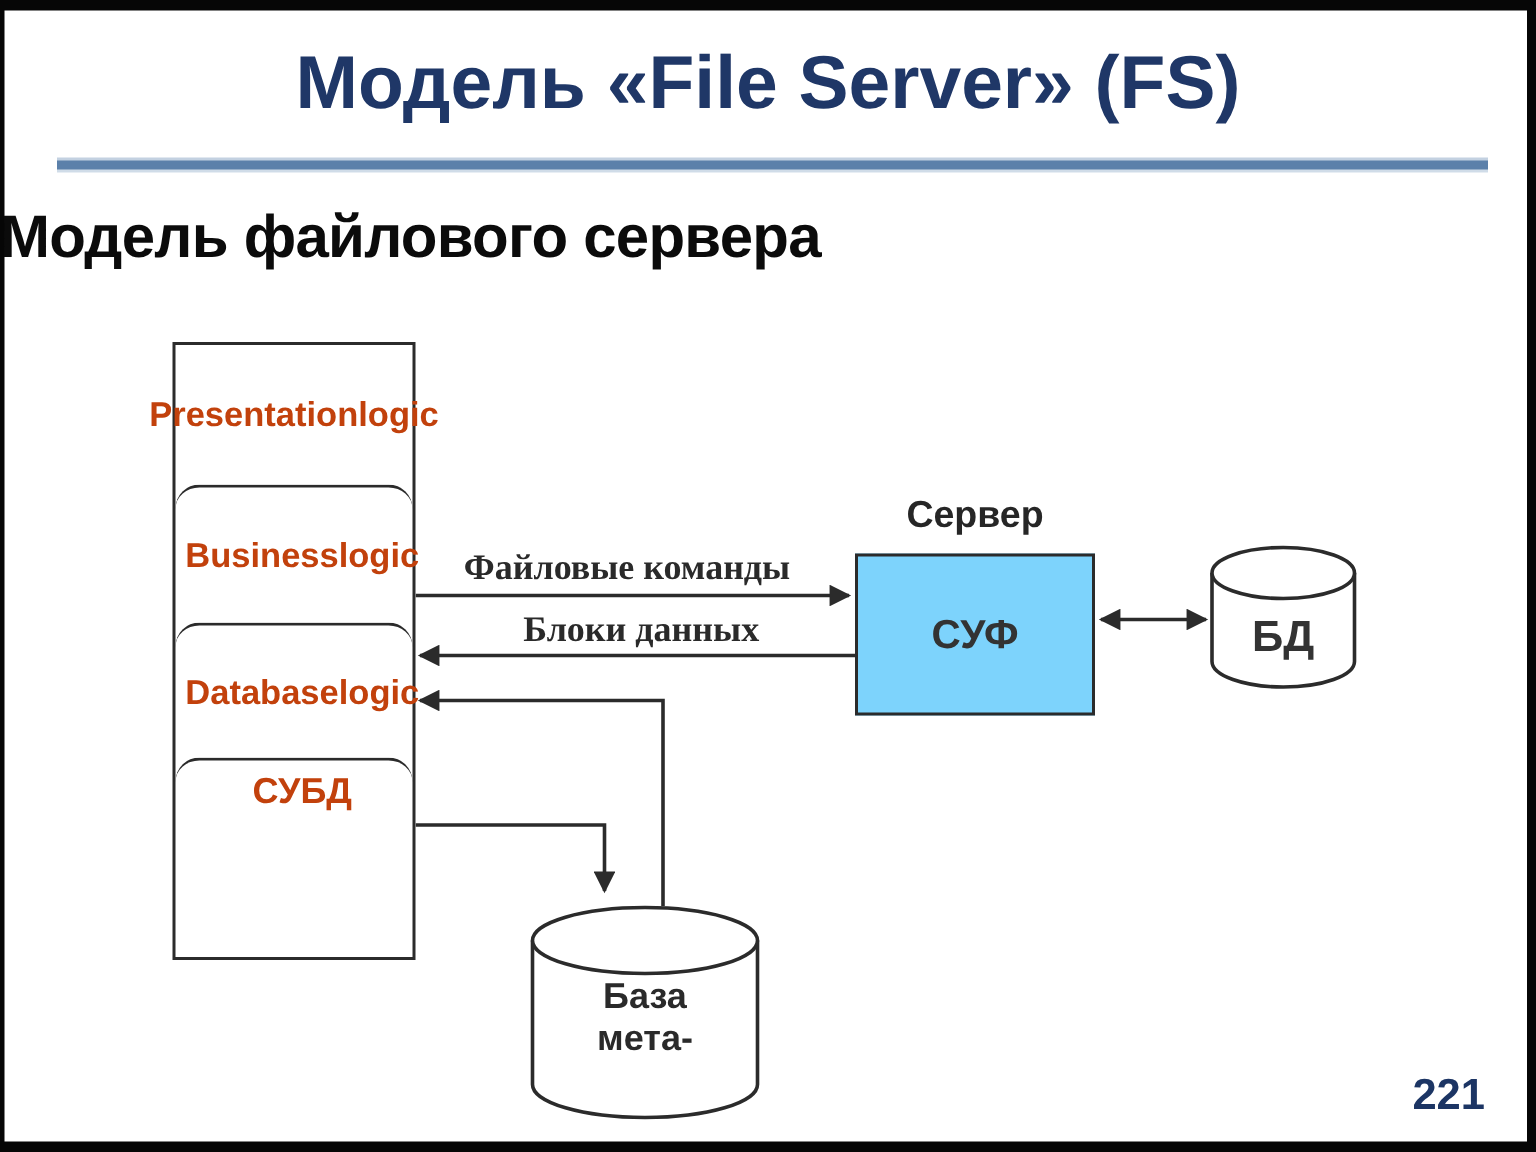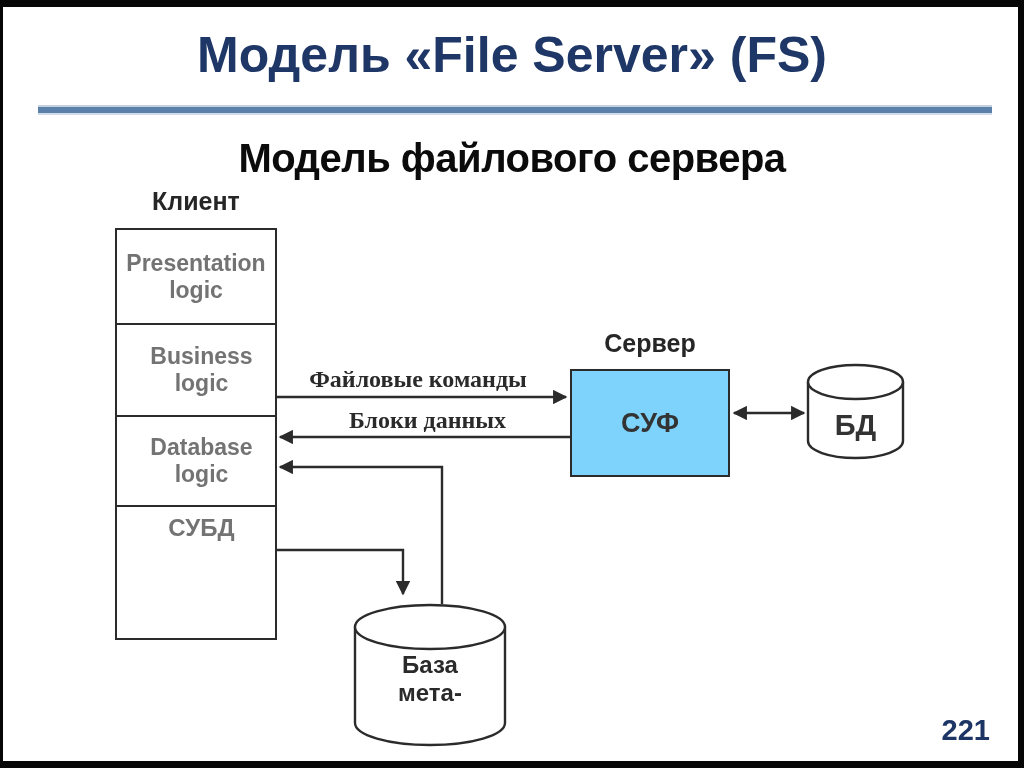--- a/index.html
+++ b/index.html
@@ -18,40 +18,40 @@
     text-align:center;font-size:50px;font-weight:700;letter-spacing:0px;
     color:#1f3767;line-height:58px;
   }
   .title-divider{
     position:absolute;left:38px;top:107px;width:954px;height:6px;
     background:#5b80aa;
     box-shadow:0 -2px 0 rgba(121,154,188,.45), 0 2px 0 rgba(121,154,188,.35);
   }
   .slide-subtitle{
     position:absolute;top:133px;left:0;right:0;margin:0;
-    text-align:center;font-size:40px;font-weight:bold;letter-spacing:-0.5px;
+    text-align:left;font-size:40px;font-weight:bold;letter-spacing:-0.5px;
     color:#0b0b0b;line-height:50px;
   }
   .diagram{position:absolute;inset:0;color:#2e2e2e;}
   .diagram svg{position:absolute;left:0;top:0;}
 
   .section-label{
     position:absolute;text-align:center;font-weight:bold;font-size:25px;color:#262626;
   }
   .client-label{left:115px;top:187px;width:162px;}
   .server-label{left:570px;top:329px;width:160px;}
 
   .client-stack{
     position:absolute;left:115px;top:228px;width:162px;height:412px;
     box-sizing:border-box;border:2.4px solid #2b2b2b;background:#ffffff;
   }
   .c-row{
-    box-sizing:border-box;display:flex;flex-direction:column;
+    box-sizing:border-box;display:flex;flex-direction:row;
     justify-content:center;align-items:center;
-    font-size:23px;font-weight:bold;line-height:27px;text-align:center;color:#737373;
+    font-size:23px;font-weight:bold;line-height:27px;text-align:center;color:#c2410c;border-radius:16px;
   }
   .c-row + .c-row{border-top:2.4px solid #2b2b2b;padding-left:11px;}
   .c-row.r0{height:93px;}
   .c-row.r1{height:92px;}
   .c-row.r2{height:90px;}
   .c-row.r3{height:90px;}
   .c-row.r4{height:42px;font-size:24px;}
 
   .suf-box{
     position:absolute;left:570px;top:369px;width:160px;height:108px;
@@ -102,21 +102,20 @@
       <ellipse cx="855.5" cy="382" rx="47.5" ry="17"></ellipse>
       <path d="M355,627 V723 A75,22 0 0 0 505,723 V627"></path>
       <ellipse cx="430" cy="627" rx="75" ry="22"></ellipse>
     </g>
   </svg>
 
   <h1 class="slide-title">Модель «File Server» (FS)</h1>
   <div class="title-divider"></div>
   <h2 class="slide-subtitle">Модель файлового сервера</h2>
 
-  <div class="section-label client-label">Клиент</div>
 
   <div class="client-stack">
     <div class="c-row r0">
       <span>Presentation</span>
       <span>logic</span>
     </div>
     <div class="c-row r1">
       <span>Business</span>
       <span>logic</span>
     </div>

